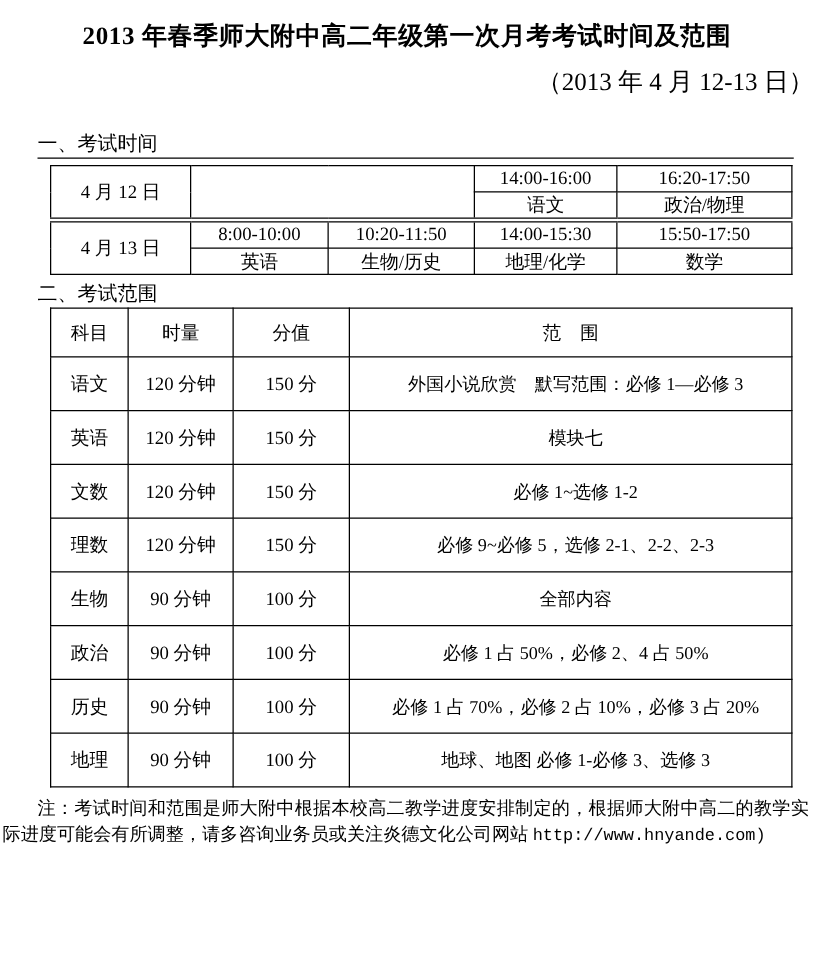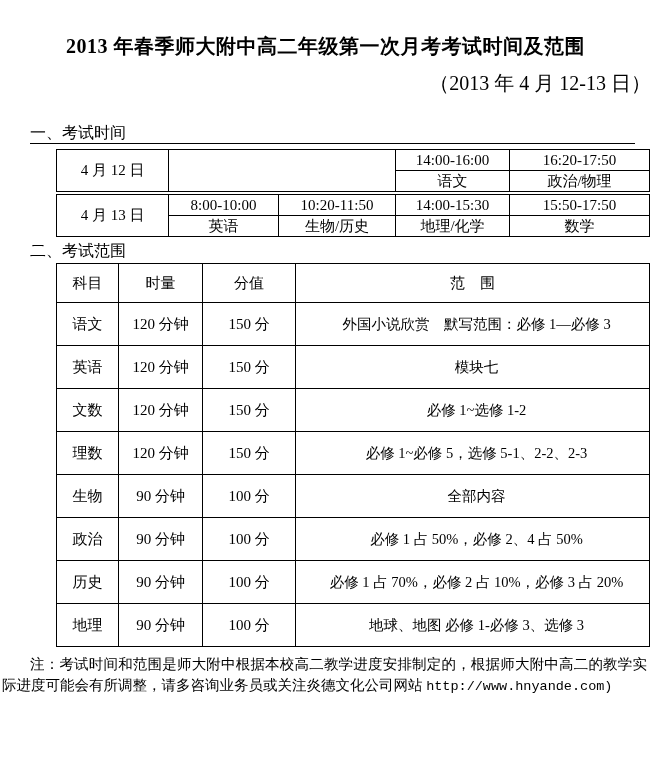--- a/index.html
+++ b/index.html
@@ -13,21 +13,21 @@
     overflow: hidden;
     color: #000000;
     font-family: "Liberation Serif", "DejaVu Serif", serif;
   }
   .page {
     position: relative;
     width: 651px;
     height: 768px;
   }
   .doc-title {
-    padding-top: 34px;
+    padding-top: 17px;
     text-align: center;
     font-size: 20px;
     line-height: 25px;
     font-weight: bold;
     letter-spacing: 0.5px;
   }
   .doc-subtitle {
     margin-top: 14px;
     text-align: right;
     font-size: 20px;
@@ -39,26 +39,25 @@
     line-height: 17px;
   }
   .heading-1 {
     margin-top: 31px;
     margin-right: 16px;
     padding-bottom: 2px;
     border-bottom: 1px solid #000000;
   }
   .heading-2 {
     margin-top: 7px;
-    font-family: Liberation Mono, monospace;
   }
   table {
     border-collapse: collapse;
     table-layout: fixed;
-    margin-left: 56px;
+    margin-left: 40px;
     width: 593px;
     font-size: 15px;
     padding-left: 40px;
   }
   td, th {
     border: 1px solid #000000;
     padding: 0;
     text-align: center;
     font-weight: normal;
     overflow: hidden;
@@ -171,21 +170,21 @@
       <tr>
         <td>文数</td>
         <td>120 分钟</td>
         <td>150 分</td>
         <td class="scope-cell">必修 1~选修 1-2</td>
       </tr>
       <tr>
         <td>理数</td>
         <td>120 分钟</td>
         <td>150 分</td>
-        <td class="scope-cell">必修 1~必修 5，选修 5-1、2-2、2-3</td>
+        <td class="scope-cell">必修 9~必修 5，选修 2-1、2-2、2-3</td>
       </tr>
       <tr>
         <td>生物</td>
         <td>90 分钟</td>
         <td>100 分</td>
         <td class="scope-cell">全部内容</td>
       </tr>
       <tr>
         <td>政治</td>
         <td>90 分钟</td>

